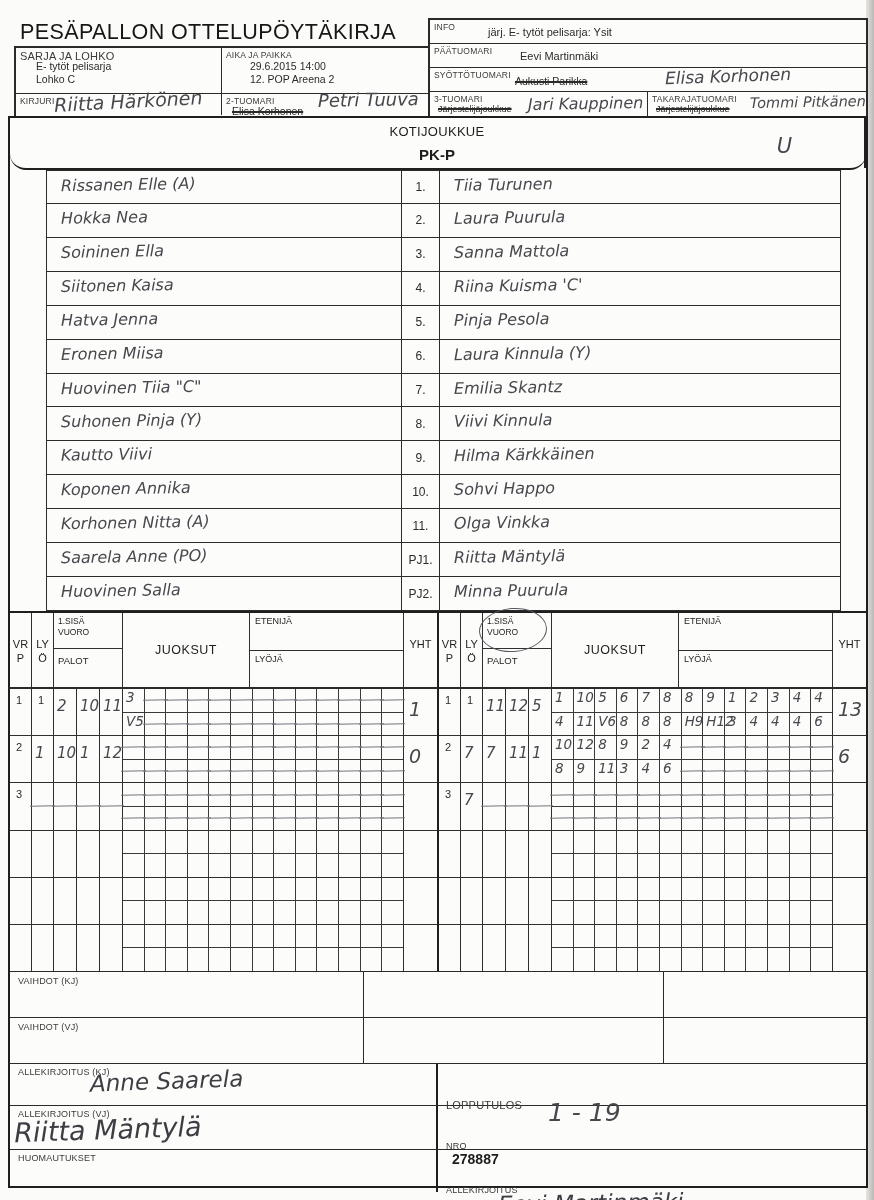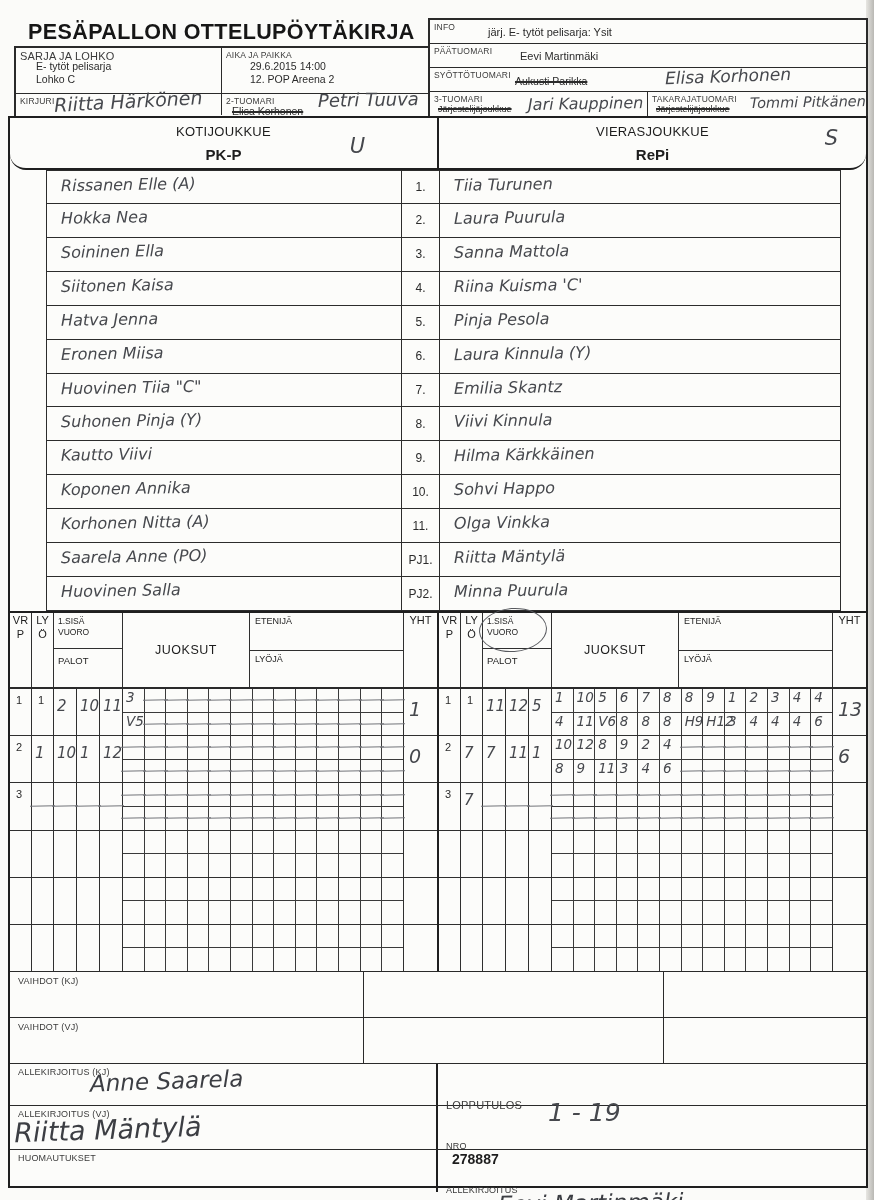--- a/index.html
+++ b/index.html
@@ -20,21 +20,21 @@
   .lbl{font-size:8.5px;color:#3a3a3a;letter-spacing:.2px;}
   .lbl-abs{position:absolute;top:2px;left:4px;}
   .printed{font-family:"Liberation Sans", sans-serif;color:#2b2b2b;}
   .struck-text{text-decoration:line-through;text-decoration-thickness:1.5px;}
   .hand{
     font-family:"DejaVu Sans", sans-serif;font-style:italic;color:#46484d;
     white-space:nowrap;
   }
   .sig{font-size:23px;transform:rotate(-2deg);display:inline-block;color:#3c3e43;}
   .title{
-    position:absolute;left:28px;top:20px;font-size:21.5px;font-weight:bold;
+    position:absolute;left:20px;top:20px;font-size:21.5px;font-weight:normal;
     letter-spacing:.4px;color:#161616;
   }
   
   .tl-box{left:14px;top:46px;width:412px;height:68px;}
   .tl-top{display:flex;height:45px;border-bottom:1.5px solid #2a2a2a;}
   .tl-sarja{width:206px;border-right:1.5px solid #2a2a2a;}
   .tl-aika{flex:1;}
   .tl-lines{padding:12px 0 0 20px;font-size:10.5px;line-height:1.25;}
   .tl-bottom{display:flex;height:21px;}
   .tl-kirjuri{width:206px;border-right:1.5px solid #2a2a2a;}
@@ -74,21 +74,21 @@
   .r-gutr{flex:1;}
   .r-name{position:absolute;left:14px;top:4px;font-size:16px;transform:rotate(-1deg);}
   
   .score{height:358px;display:flex;border-bottom:1.6px solid #2a2a2a;}
   .half{flex:1;display:flex;flex-direction:column;}
   .half.home{border-right:2px solid #1f1f1f;}
   .g-head{height:76px;display:flex;border-bottom:2px solid #2a2a2a;box-sizing:border-box;}
   .g-cell{box-sizing:border-box;border-right:1.3px solid #2f2f2f;position:relative;}
   .g-vrp,.g-lyo{width:22px;}
   .g-palo{width:23px;}
-  .vert{font-size:11px;line-height:1.3;text-align:center;padding-top:0;
+  .vert{font-size:11px;line-height:1.3;text-align:center;padding-top:24px;
     letter-spacing:0;word-break:break-all;width:100%;display:block;}
   .sisa-block{width:69px;box-sizing:border-box;border-right:1.3px solid #2f2f2f;display:flex;flex-direction:column;position:relative;}
   .sisa-top{flex:1;border-bottom:1.3px solid #2f2f2f;font-size:8.5px;padding:3px 0 0 4px;line-height:1.25;}
   .sisa-bot{flex:1;font-size:9.5px;padding:6px 0 0 4px;}
   .circle{position:absolute;left:-4px;top:-5px;width:66px;height:42px;
     border:1.8px solid #57595e;border-radius:50%;transform:rotate(-4deg);}
   .jhead{flex:1;display:flex;box-sizing:border-box;border-right:1.3px solid #2f2f2f;}
   .jhead-l{width:45%;display:flex;align-items:center;justify-content:center;
     font-size:12.5px;letter-spacing:.5px;border-right:1.3px solid #2f2f2f;}
   .jhead-r{flex:1;display:flex;flex-direction:column;}
@@ -205,25 +205,20 @@
 </div>
 
 <div class="box main-box">
 
   <div class="team-row">
     <div class="team-half koti cell">
       <div class="team-label">KOTIJOUKKUE</div>
       <div class="team-name">PK-P</div>
       <span class="hand team-mark">U</span>
     </div>
-    <div class="team-half vieras cell">
-      <div class="team-label">VIERASJOUKKUE</div>
-      <div class="team-name">RePi</div>
-      <span class="hand team-mark">S</span>
-    </div>
   </div>
 
   <div class="roster" id="roster">
       <div class="r-row">
         <div class="r-gutl"></div>
         <div class="r-home">
           <span class="hand r-name">Rissanen Elle (A)</span>
         </div>
         <div class="r-num">
           <span class="printed">1.</span>

